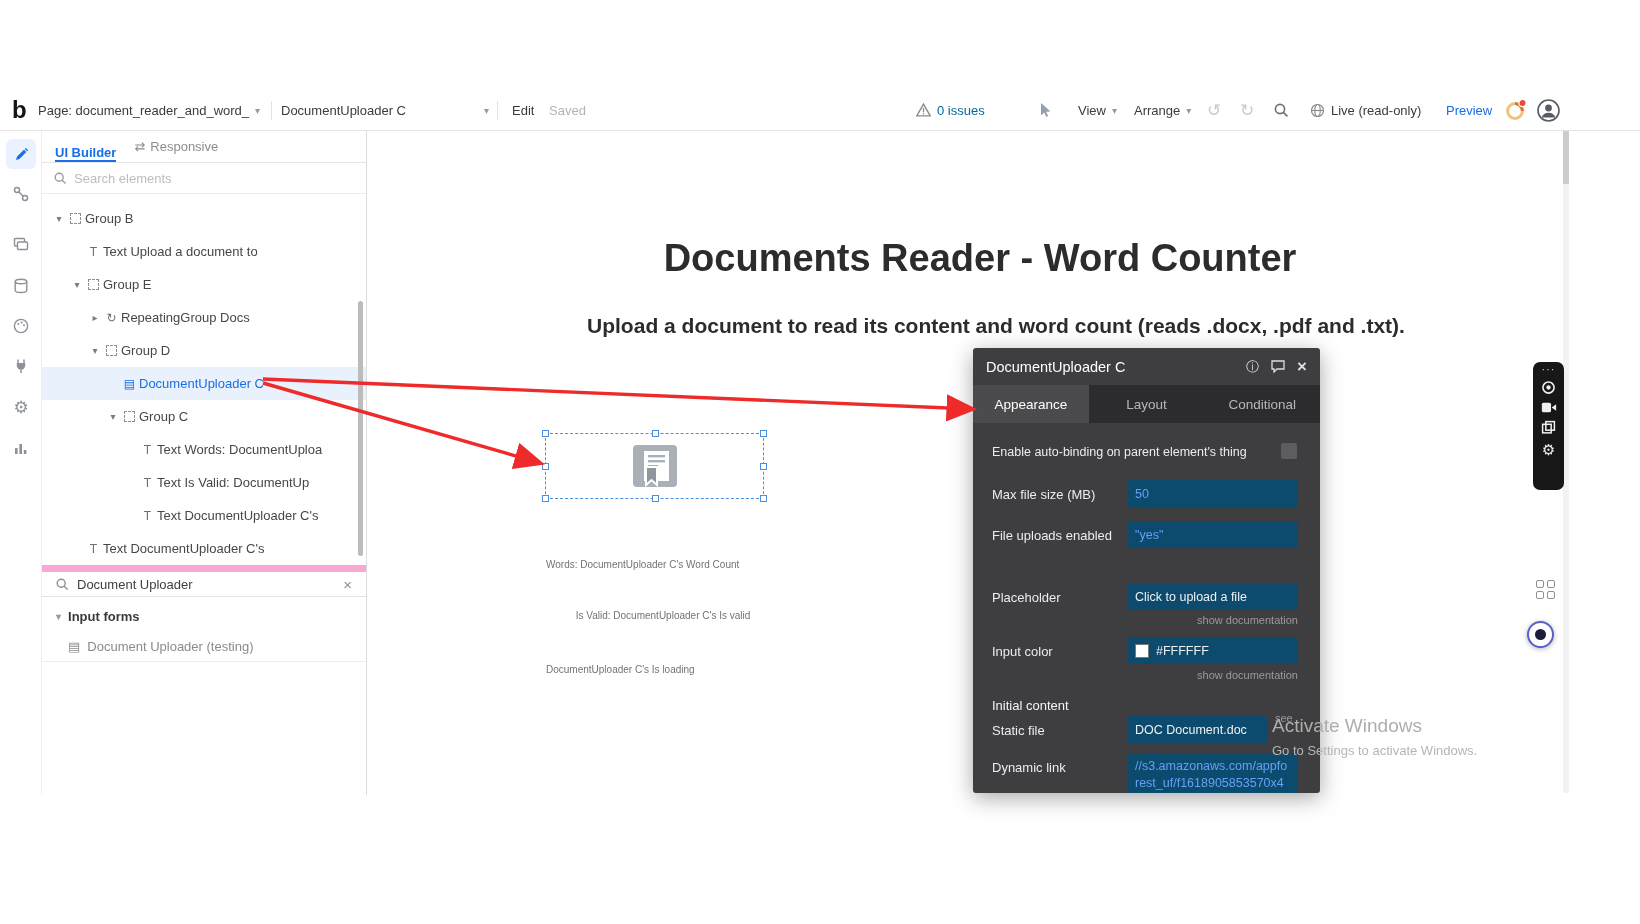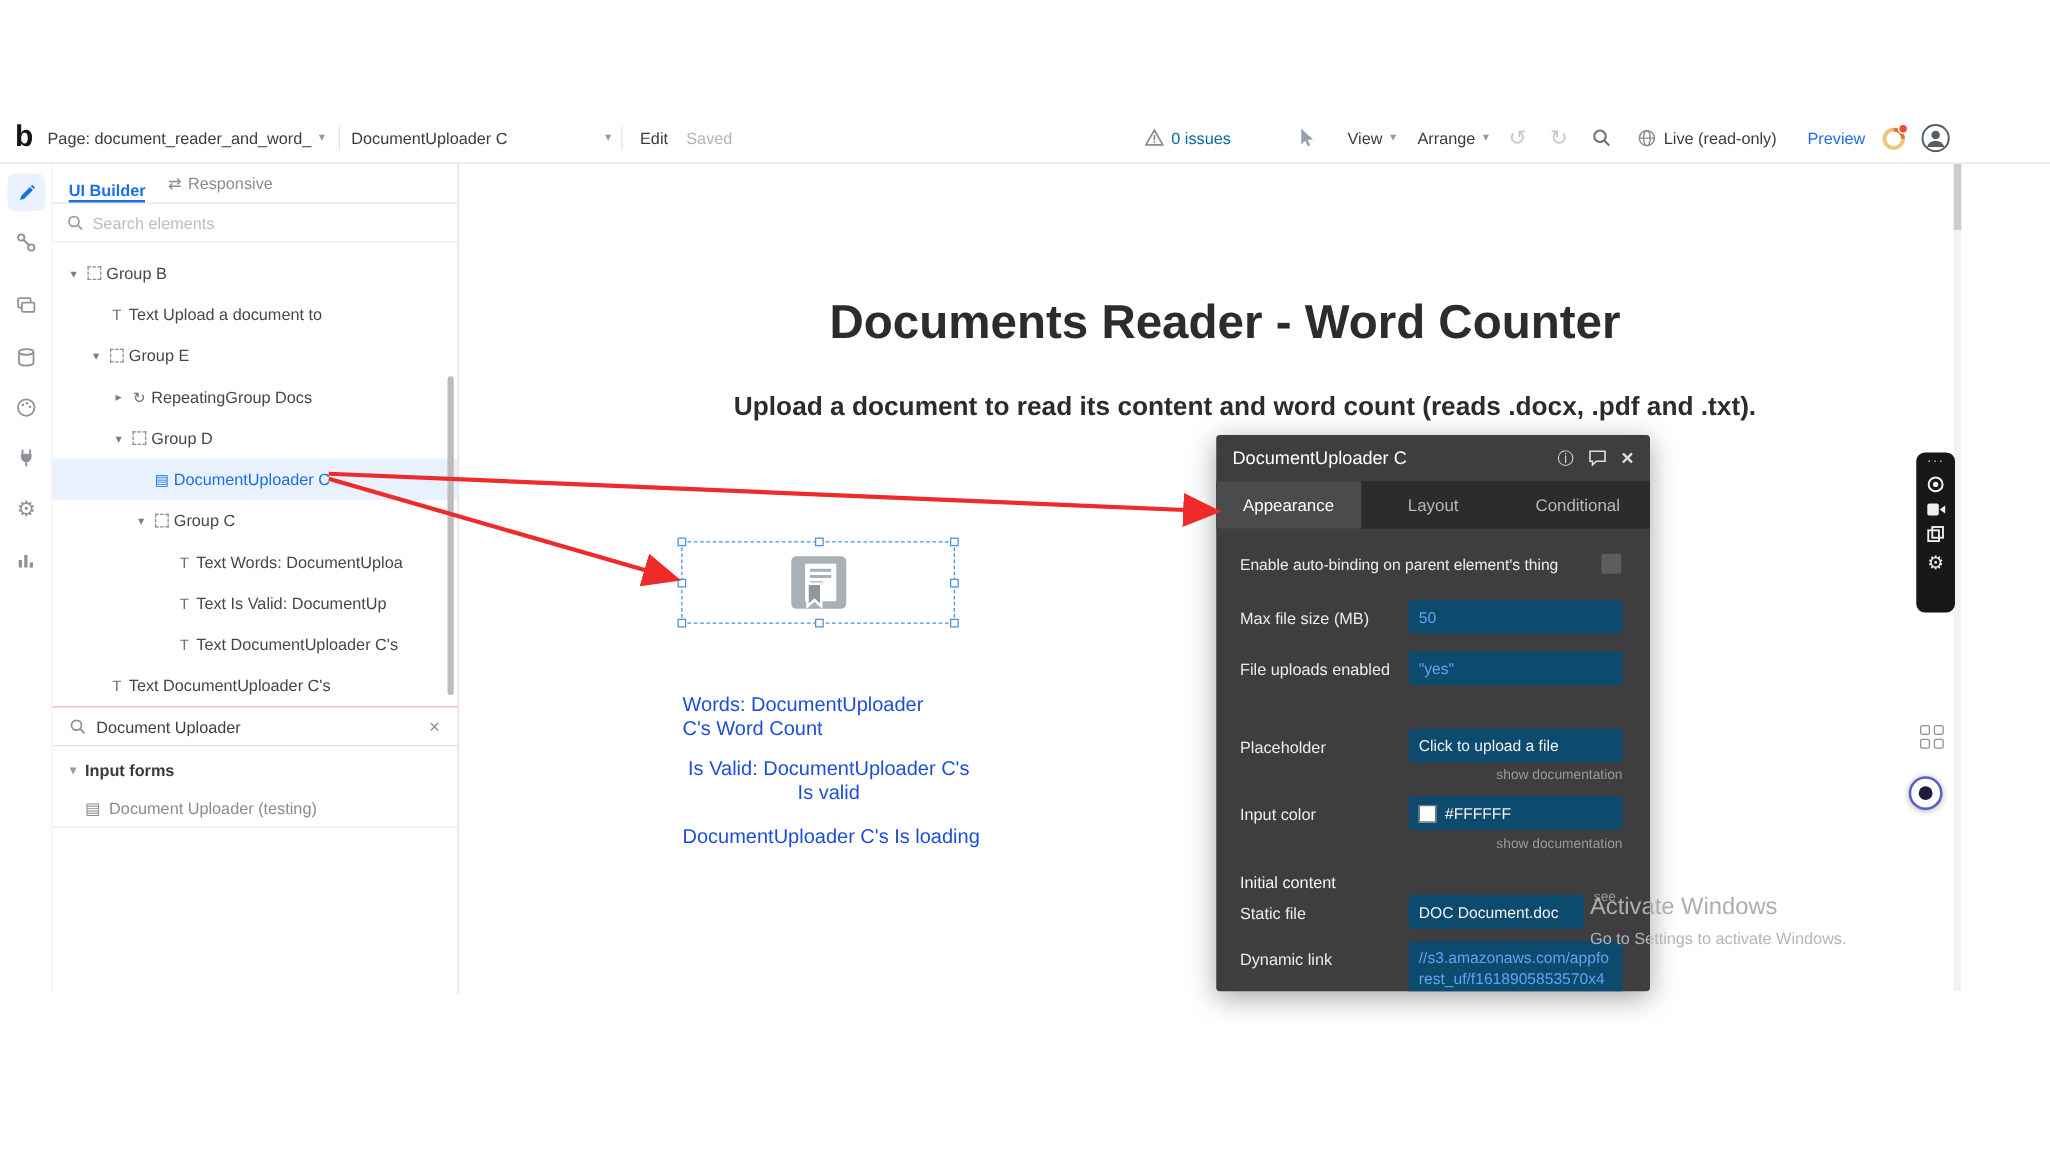--- a/index.html
+++ b/index.html
@@ -43,39 +43,39 @@
   .trow { height:33px; display:flex; align-items:center; font-size:13px; color:#474747; }
   .trow.selected { background:#e8f1fc; color:#1a6ee8; }
   .caret { width:14px; font-size:10px; color:#7c7c7c; text-align:center; flex:0 0 14px;}
   .ticon { width:19px; flex:0 0 19px; display:flex; justify-content:center; color:#6f6f6f; font-size:12px; }
   .trow.selected .ticon { color:#1a6ee8; }
   .gi { width:11px; height:11px; border:1px dashed #8e8e8e; }
   .lv0{padding-left:10px}.lv1{padding-left:28px}.lv2{padding-left:46px}.lv3{padding-left:64px}.lv4{padding-left:82px}
   .tree-scrollbar { position:absolute; right:3px; top:170px; width:5px; height:255px;
     background:#bcbcbc; border-radius:3px; }
   .panel-filter { position:absolute; top:434px; left:0; right:0; height:32px;
-    border-top:1px solid #f9a8d4; border-bottom:1px solid #e3e3e3;
+    border-top:7px solid #f9a8d4; border-bottom:1px solid #e3e3e3;
     display:flex; align-items:center; padding:0 14px; gap:8px; }
   .panel-filter input { flex:1; border:0; outline:0; font-size:13px; color:#3f3f3f; }
   .x-clear { color:#8f8f8f; font-size:15px; }
   .section-row { position:absolute; top:470px; left:0; right:0; height:30px; display:flex;
     align-items:center; padding:0 14px; gap:7px; font-weight:700; font-size:13px; color:#3a3a3a; }
   .palette-row { position:absolute; top:501px; left:0; right:0; height:30px; display:flex;
     align-items:center; padding:0 12px 0 26px; gap:7px; color:#8b8b8b; font-size:13px;
     border-bottom:1px solid #ececec; }
 
   
   .canvas-title { position:absolute; left:380px; top:237px; width:1200px; text-align:center;
     font-size:38px; font-weight:700; color:#2c2c2c; z-index:2;}
   .canvas-sub { position:absolute; left:380px; top:314px; width:1232px; text-align:center;
     font-size:21px; font-weight:700; color:#2c2c2c; z-index:2;}
   .sel-el { position:absolute; left:545px; top:433px; width:219px; height:66px;
     border:1px dashed #4a90e2; z-index:3; display:flex; align-items:center; justify-content:center;}
   .hd { position:absolute; width:7px; height:7px; background:#fff; border:1px solid #4a90e2; }
-  .canvas-text { position:absolute; font-size:16px; color:#1d4ed8; line-height:19px; z-index:2;}
+  .canvas-text { position:absolute; font-size:10px; color:#737373; line-height:19px; z-index:2;}
   .ct1 { left:546px; top:555px; width:205px; }
   .ct2 { left:546px; top:606px; width:234px;text-align:center; }
   .ct3 { left:546px; top:660px; width:250px; white-space:nowrap; }
 
   
   .pp { position:absolute; left:973px; top:348px; width:347px; height:445px;
     background:#3e3e40; border-radius:3px; box-shadow:0 5px 22px rgba(0,0,0,.35);
     overflow:hidden; z-index:20; color:#ececec; }
   .pp-header { position:absolute; top:0; left:0; right:0; height:37px; display:flex;
     align-items:center; padding:0 13px; }

